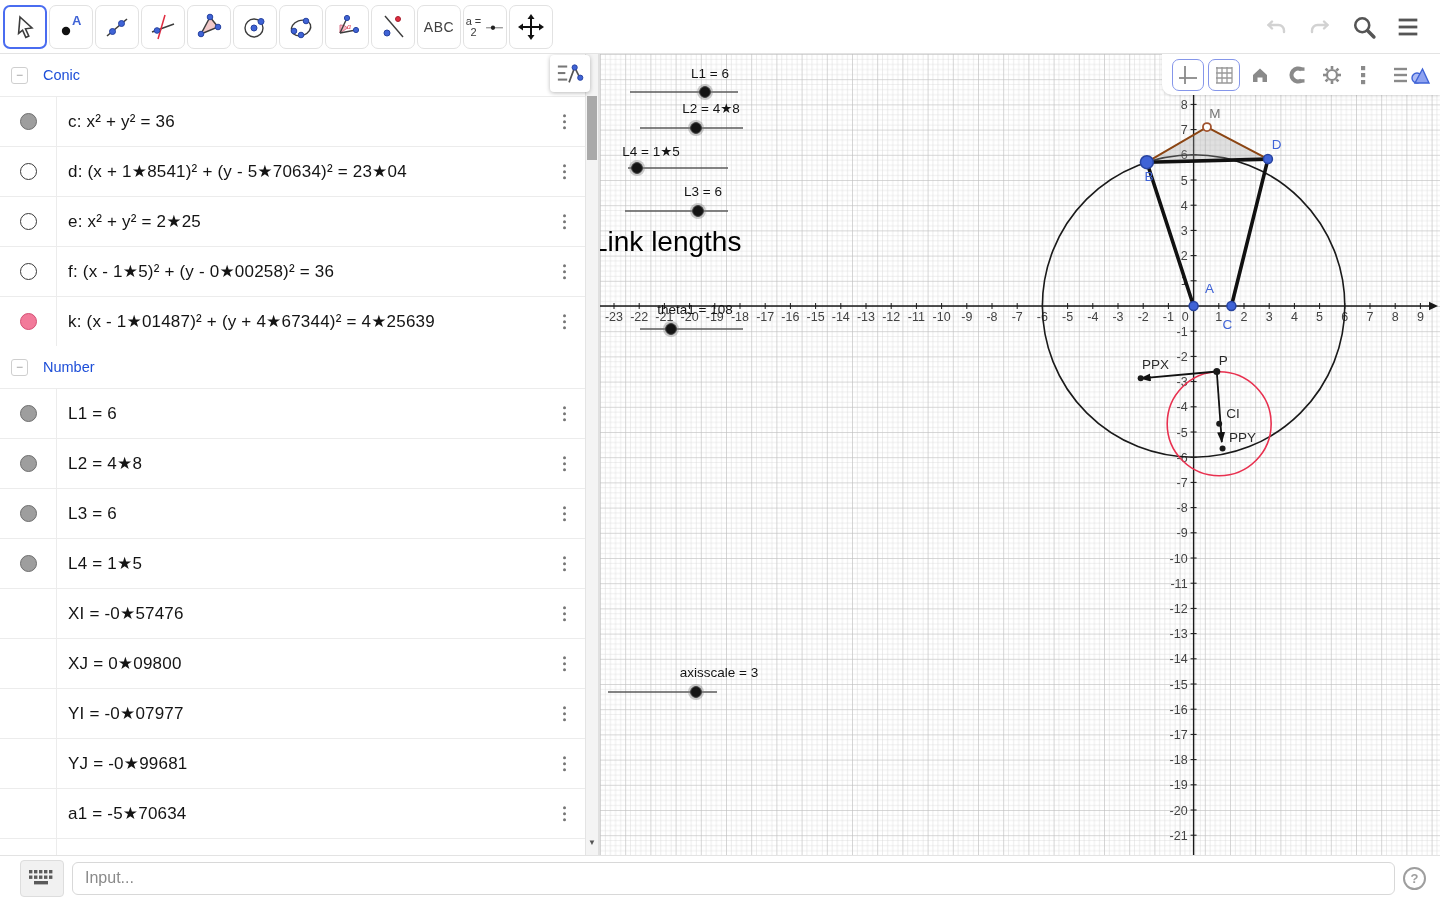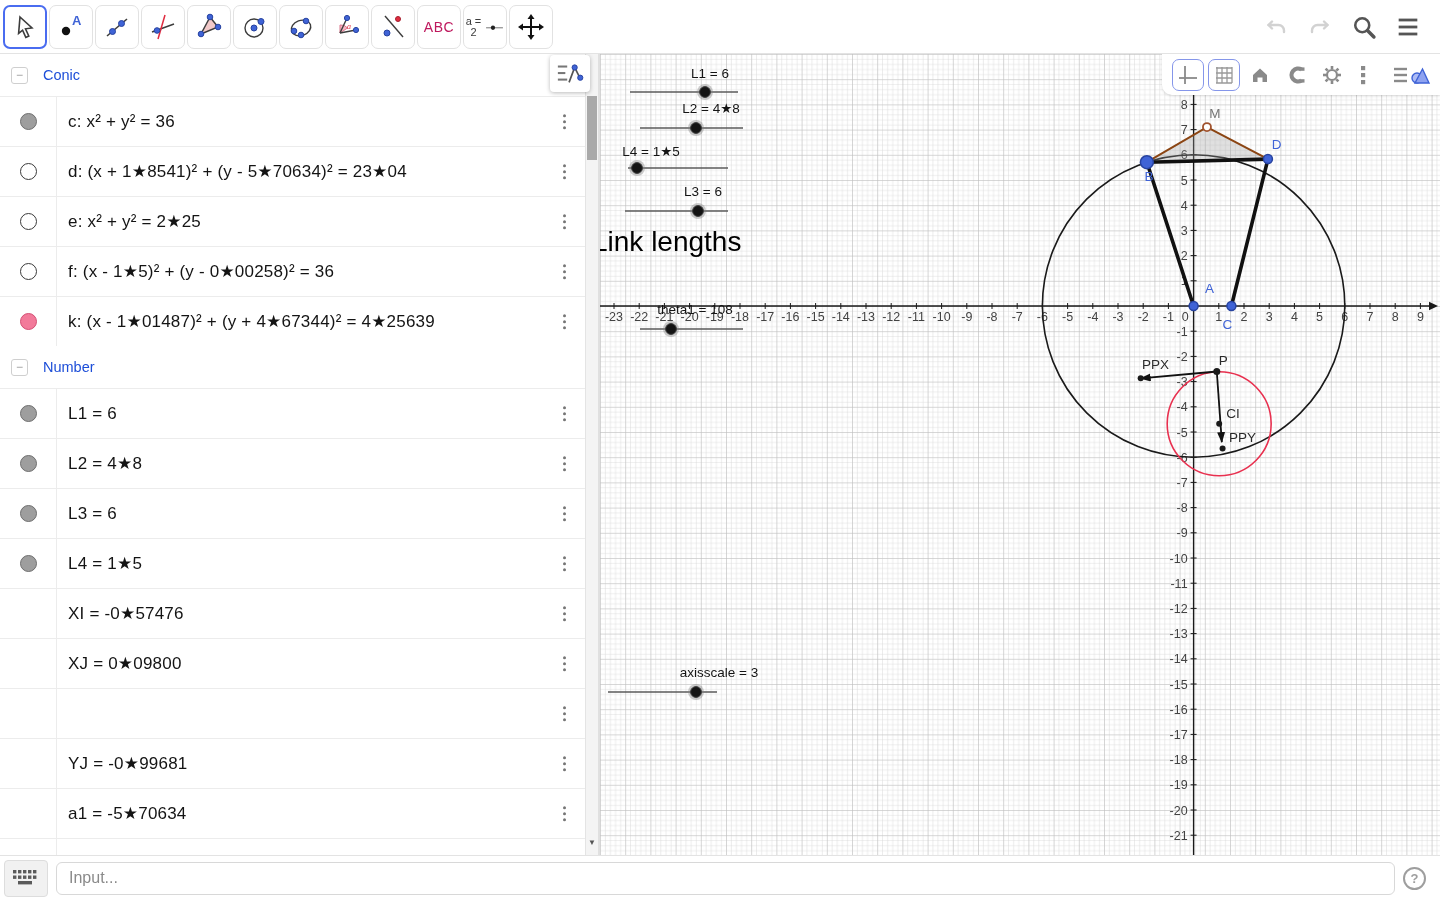--- a/index.html
+++ b/index.html
@@ -5,21 +5,21 @@
   html,body{margin:0;padding:0;background:#fff;font-family:"Liberation Sans",sans-serif;}
   #app{position:relative;width:1440px;height:900px;overflow:hidden;background:#fff;}
 
   
   .topbar{position:absolute;top:0;left:0;width:1440px;height:54px;background:#fff;
           border-bottom:1px solid #e3e3e3;box-sizing:border-box;display:flex;align-items:center;justify-content:space-between;}
   .tools{display:flex;gap:2px;padding-left:3px;}
   .tool{width:44px;height:44px;border:1px solid #e2e2e2;border-radius:7px;background:#fff;
         display:flex;align-items:center;justify-content:center;padding:0;cursor:pointer;box-sizing:border-box;}
   .tool.selected{border:2px solid #4a6cf0;}
-  .tool .abc-label{font-size:14px;color:#be185d;letter-spacing:.5px;}
+  .tool .abc-label{font-size:14px;color:#404040;letter-spacing:.5px;}
   .slider-ico{display:flex;flex-direction:row;align-items:center;line-height:11px;}
   .slider-ico span{font-size:11px;color:#3c3c3c;}
   .top-right{display:flex;align-items:center;gap:12px;padding-right:16px;}
   .icon-btn{background:none;border:none;width:32px;height:32px;display:flex;align-items:center;justify-content:center;padding:0;cursor:pointer;}
 
   
   .algebra{position:absolute;top:54px;left:0;width:600px;height:801px;background:#fff;
            border-right:2px solid #e0e0e0;box-sizing:border-box;overflow:hidden;}
   .alg-header{height:42px;display:flex;align-items:center;padding-left:11px;gap:15px;}
   .collapse-btn{width:17px;height:17px;border:1px solid #cfcfcf;border-radius:3px;background:#fff;color:#9e9e9e;
@@ -47,21 +47,21 @@
   .gfx-toolbar{position:absolute;top:0;right:0;height:41px;background:#fff;display:flex;align-items:center;gap:4px;
                padding:0 6px 0 10px;border-radius:0 0 0 10px;box-shadow:0 1px 3px rgba(0,0,0,.15);}
   .gbtn{width:32px;height:32px;border:1.5px solid transparent;border-radius:7px;background:#fff;
         display:flex;align-items:center;justify-content:center;padding:0;cursor:pointer;box-sizing:border-box;}
   .gbtn.active{border-color:#8596ea;}
   .gbtn.narrow{width:22px;}
   .gbtn.wide{width:46px;margin-left:10px;}
 
   
   .bottombar{position:absolute;left:0;bottom:0;width:1440px;height:45px;background:#fff;border-top:1px solid #e3e3e3;
-             box-sizing:border-box;display:flex;align-items:center;gap:8px;padding:0 14px 0 4px;}
+             box-sizing:border-box;display:flex;align-items:center;gap:8px;padding:0 14px 0 20px;}
   .kb-btn{width:44px;height:37px;background:#f1f1f1;border:1px solid #ddd;border-radius:4px;
           display:flex;align-items:center;justify-content:center;padding:0;cursor:pointer;flex:none;}
   #input-field{flex:1;height:33px;border:1px solid #d8d8d8;border-radius:6px;font-size:16px;padding:0 12px;color:#333;
                outline:none;box-sizing:border-box;font-family:"Liberation Sans",sans-serif;}
   #input-field::placeholder{color:#8a8a8a;}
   .help-btn{width:23px;height:23px;border:2px solid #9e9e9e;border-radius:50%;color:#9e9e9e;font-size:13px;font-weight:bold;
             background:#fff;display:flex;align-items:center;justify-content:center;padding:0;cursor:pointer;flex:none;}
 </style>
 </head>
 <body>
@@ -308,20 +308,21 @@
           <div class="toggle-cell"></div>
           <div class="formula">XJ = 0★09800</div>
           <button class="kebab">
             <i></i>
             <i></i>
             <i></i>
           </button>
         </div>
         <div class="alg-row">
           <div class="toggle-cell"></div>
+          <div class="formula">YI = -0★07977</div>
           <button class="kebab">
             <i></i>
             <i></i>
             <i></i>
           </button>
         </div>
         <div class="alg-row">
           <div class="toggle-cell"></div>
           <div class="formula">YJ = -0★99681</div>
           <button class="kebab">

